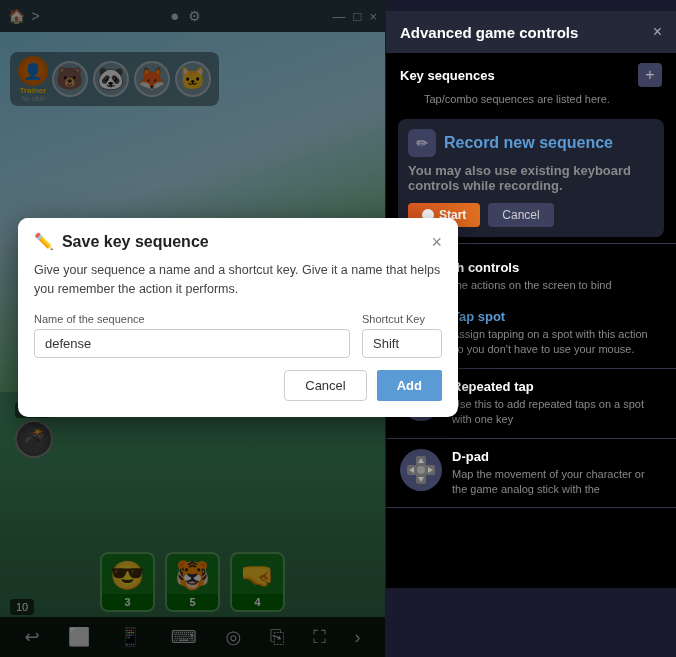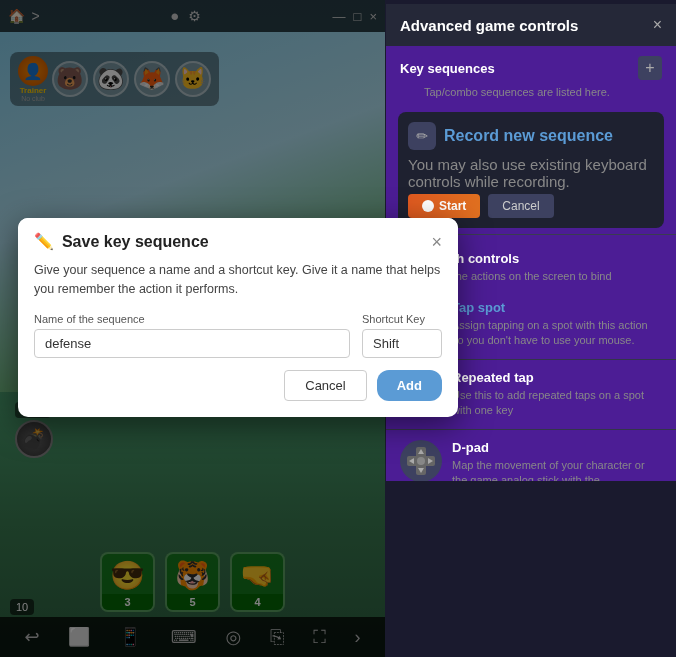--- a/index.html
+++ b/index.html
@@ -226,24 +226,24 @@
     }
 
     .slot-emoji {
       font-size: 28px;
       margin-bottom: 2px;
     }
 
     
     .right-panel {
       position: absolute;
-      right: 0; top: 4px;
+      right: 0; top: 11px;
       width: 290px;
-      height: 477px;
-      background: #4c1d95;
+      height: 577px;
+      background: #000000;
       color: white;
       overflow-y: auto;
     }
 
     .right-panel::-webkit-scrollbar { width: 6px; }
     .right-panel::-webkit-scrollbar-track { background: #1e2130; }
     .right-panel::-webkit-scrollbar-thumb { background: #555; border-radius: 3px; }
 
     .panel-header {
       display: flex;
@@ -325,23 +325,24 @@
       color: #aaa;
     }
 
     .record-title {
       font-size: 16px;
       font-weight: 600;
       color: #5b9bd5;
     }
 
     .record-desc {
-      font-size: 15px;
+      font-size: 13px;
       color: #888;
-      margin-bottom: 4px;
+      margin-bottom: 10px;
+      font-weight: bold;
     }
 
     .record-buttons {
       display: flex;
       gap: 8px;
     }
 
     .btn-start {
       background: linear-gradient(90deg, #e05a20, #e07020);
       color: white;
@@ -525,21 +526,21 @@
       border-radius: 4px;
       padding: 7px 20px;
       font-size: 13px;
       cursor: pointer;
     }
 
     .btn-modal-add {
       background: #5b9bd5;
       color: white;
       border: none;
-      border-radius: 12px;
+      border-radius: 2px;
       padding: 7px 20px;
       font-size: 13px;
       font-weight: 600;
       cursor: pointer;
     }
 
     
     .panel-scroll {
       height: calc(657px - 50px);
       overflow-y: auto;

